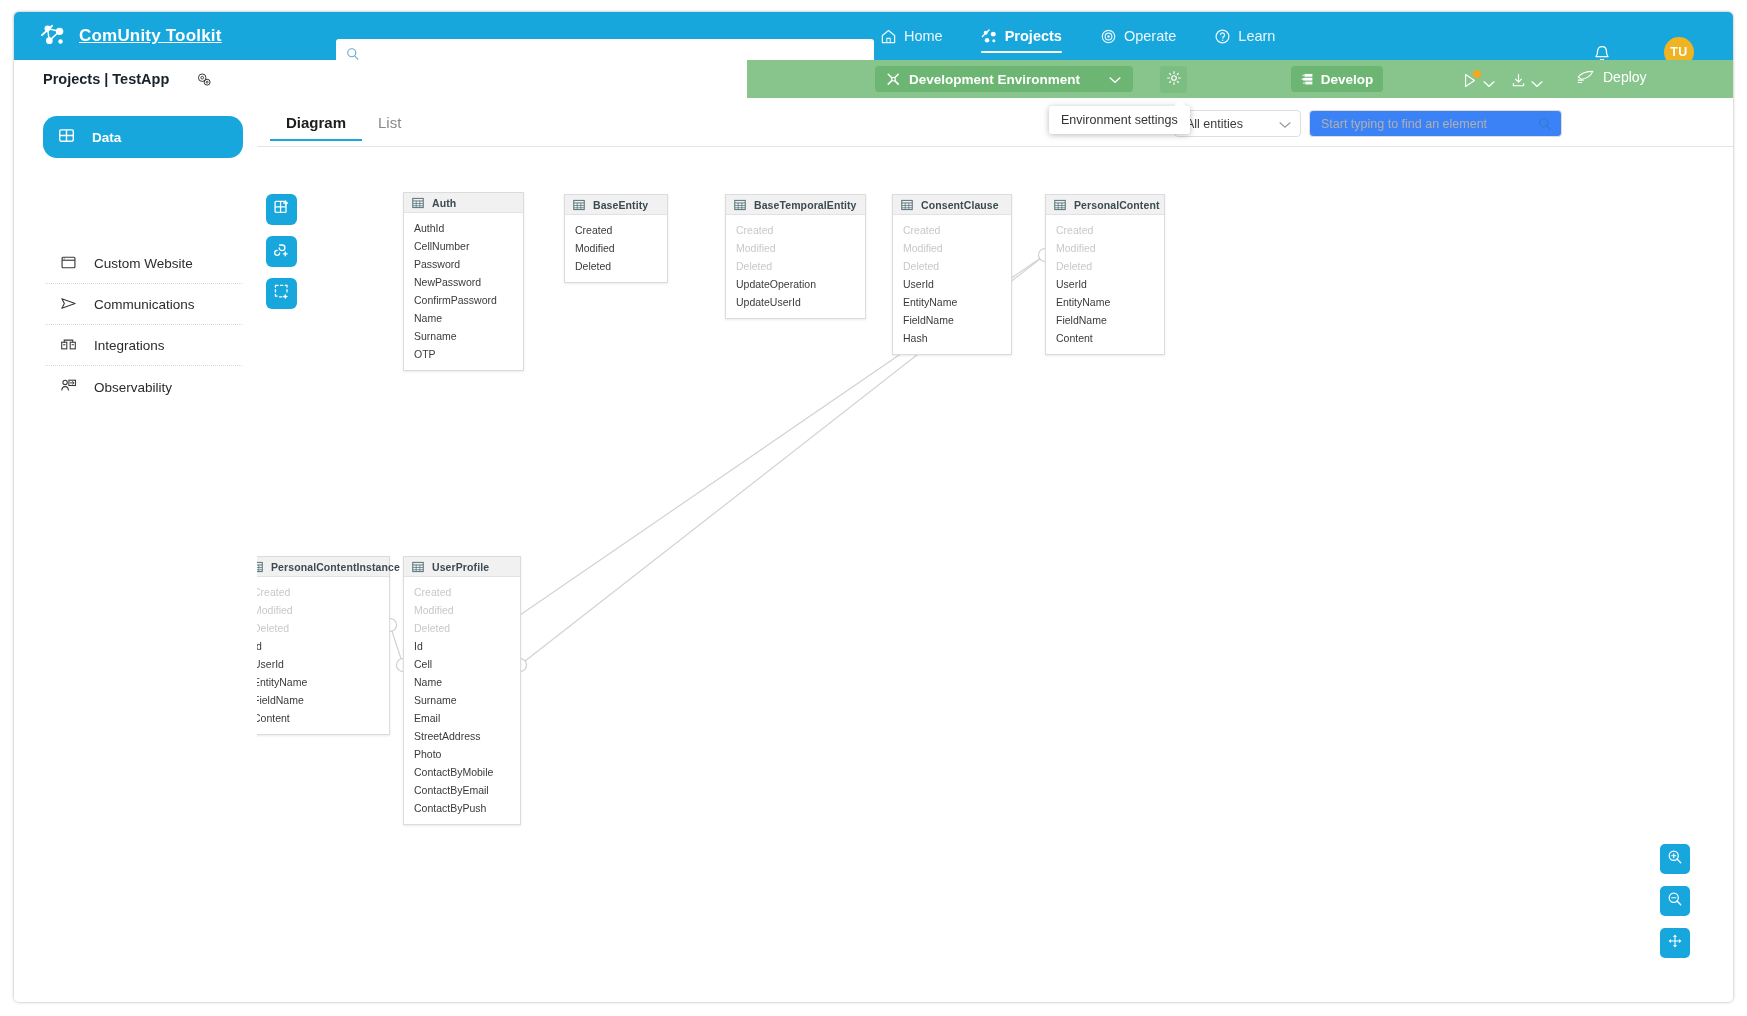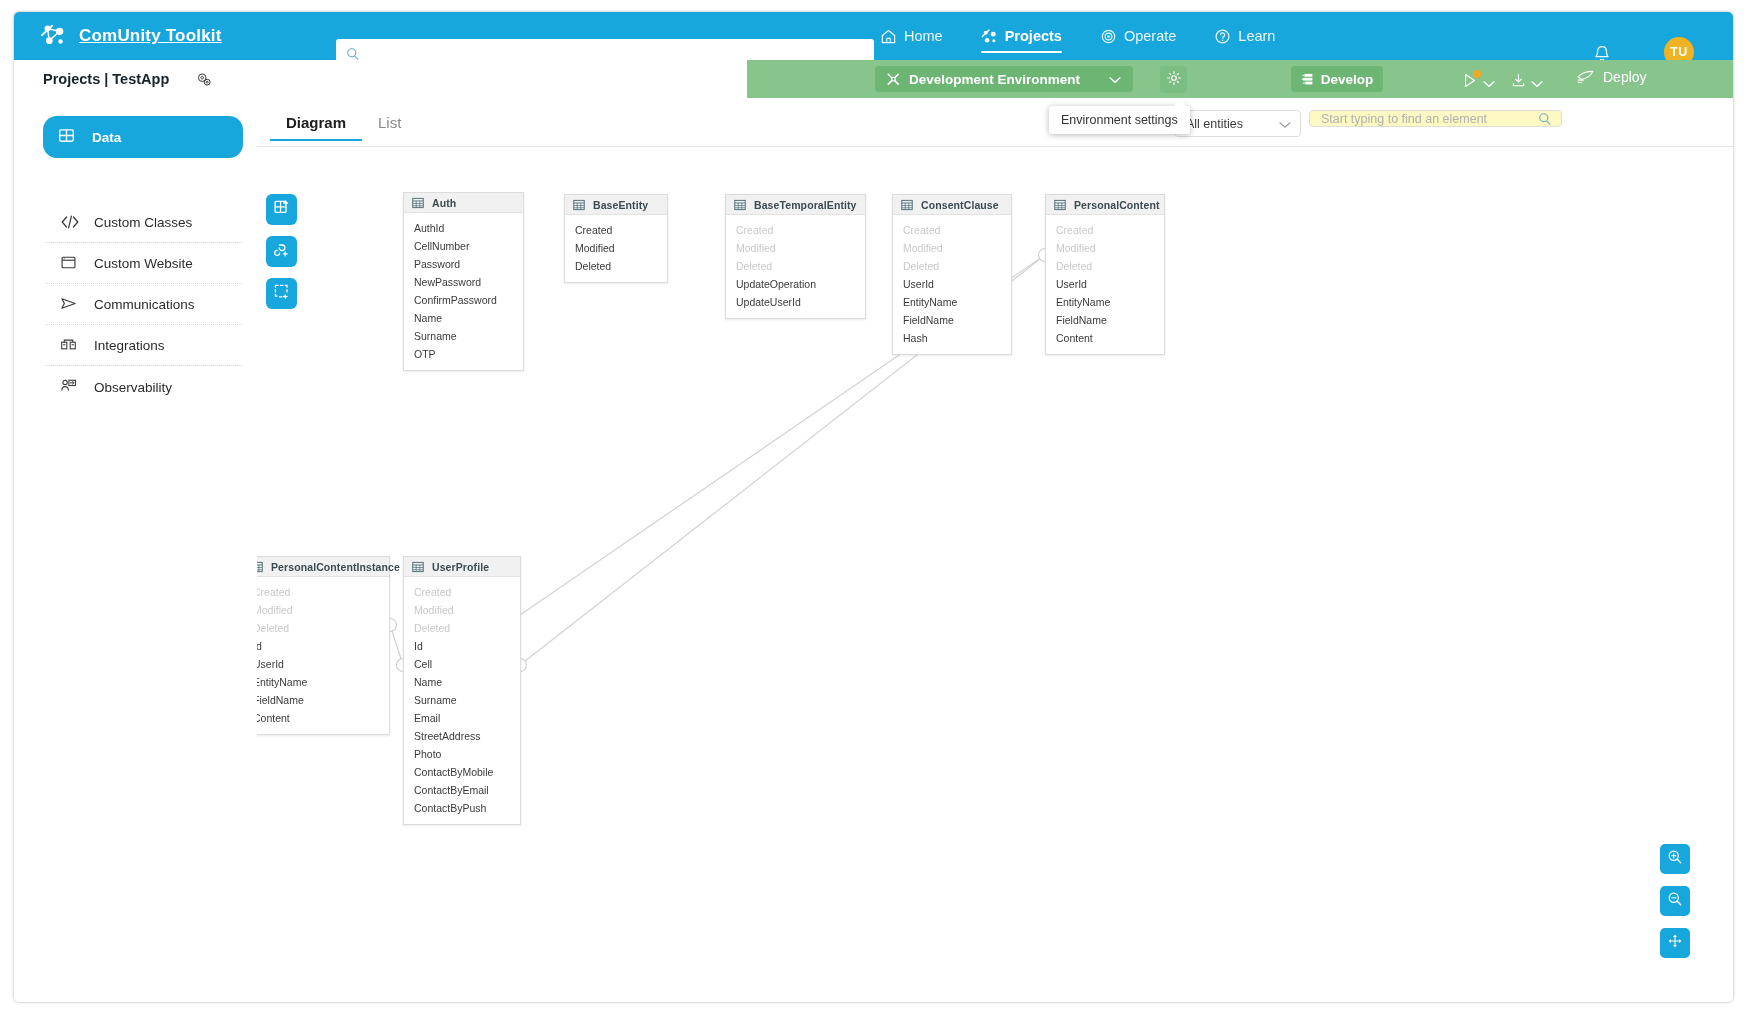--- a/index.html
+++ b/index.html
@@ -161,22 +161,22 @@
 
   .filter-select {
     position: absolute; left: 917px; top: 12px;
     width: 127px; height: 27px; border: 1px solid #dedede; border-radius: 4px;
     display: flex; align-items: center; cursor: pointer; background: #fff;
   }
   .filter-select .fs-lb { font-size: 12.5px; color: #3b3b3b; margin-left: 11px; }
   .filter-select .fs-caret { margin-left: auto; margin-right: 9px; }
   .elem-search {
     position: absolute; left: 1052px; top: 12px;
-    width: 253px; height: 17px; border: 1px solid #dedede; border-radius: 4px;
-    display: flex; align-items: center; background: #fef9c3; justify-content: flex-end;
+    width: 253px; height: 27px; border: 1px solid #dedede; border-radius: 4px;
+    display: flex; align-items: center; background: #3b82f6; justify-content: flex-end;
   }
   .elem-search input {
     border: none; outline: none; flex: 1; margin-left: 11px; background: transparent;
     font-family: "Liberation Sans", sans-serif; font-size: 12.5px; color: #333;
   }
   .elem-search input::placeholder { color: #b0b0b0; }
   .elem-search .es-ic { margin-right: 9px; width: 14px; height: 14px; opacity: .6; }
 
   
   .tool-btn {
@@ -399,30 +399,20 @@
         <svg viewBox="0 0 18 18" width="17" height="17">
           <rect x="1.8" y="3" width="14.4" height="12" rx="1.5" fill="none" stroke="#fff" stroke-width="1.5"></rect>
           <line x1="9" y1="3" x2="9" y2="15" stroke="#fff" stroke-width="1.5"></line>
           <line x1="1.8" y1="9" x2="16.2" y2="9" stroke="#fff" stroke-width="1.5"></line>
         </svg>
       </span>
       <span class="si-lb">Data</span>
     </div>
 
 
-    <div class="side-item" style="top:105px;">
-      <span class="si-ic">
-        <svg viewBox="0 0 20 18" width="20" height="18">
-          <path d="M6.6 4 L2.2 9 L6.6 14" fill="none" stroke="#3a3a3a" stroke-width="1.25" stroke-linecap="round" stroke-linejoin="round"></path>
-          <path d="M13.4 4 L17.8 9 L13.4 14" fill="none" stroke="#3a3a3a" stroke-width="1.25" stroke-linecap="round" stroke-linejoin="round"></path>
-          <path d="M11.4 3.2 L8.6 14.8" stroke="#3a3a3a" stroke-width="1.25" stroke-linecap="round"></path>
-        </svg>
-      </span>
-      <span class="si-lb">Custom Classes</span>
-    </div>
 
     <div class="side-item" style="top:146px;">
       <span class="si-ic">
         <svg viewBox="0 0 18 18" width="17" height="17">
           <rect x="2.2" y="3.4" width="13.6" height="11.2" rx="1" fill="none" stroke="#3a3a3a" stroke-width="1.2"></rect>
           <line x1="2.2" y1="6.6" x2="15.8" y2="6.6" stroke="#3a3a3a" stroke-width="1.2"></line>
           <circle cx="4.4" cy="5" r=".6" fill="#3a3a3a"></circle>
         </svg>
       </span>
       <span class="si-lb">Custom Website</span>

